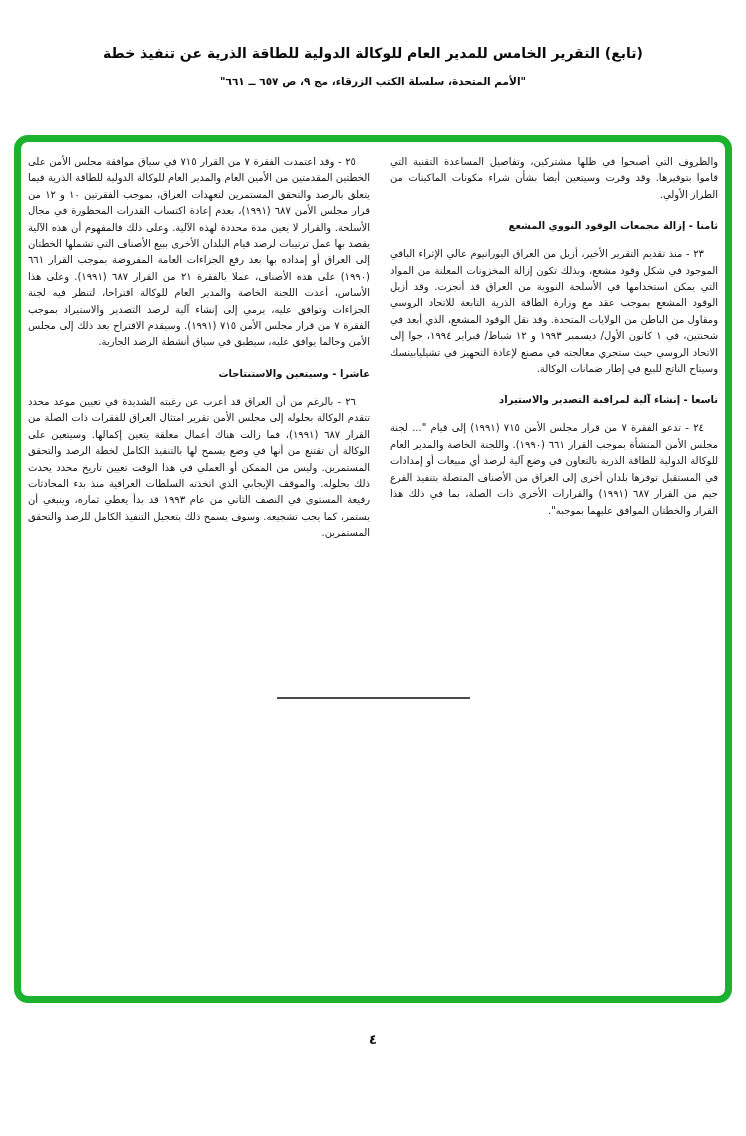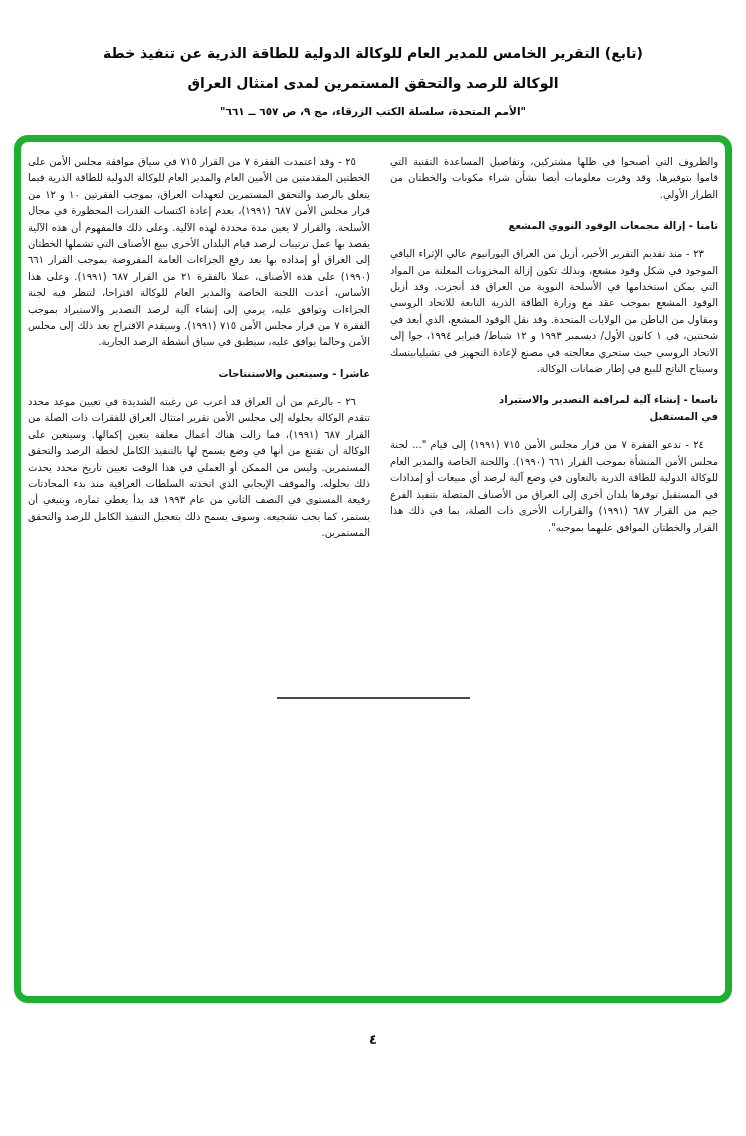--- a/index.html
+++ b/index.html
@@ -97,33 +97,31 @@
     font-size: 13px;
     font-weight: 700;
     color: #0a0a0a;
   }
 </style>
 </head>
 <body>
 
 <div class="doc-header">
   <div class="t1">(تابع) التقرير الخامس للمدير العام للوكالة الدولية للطاقة الذرية عن تنفيذ خطة</div>
-  <div class="t2">الوكالة للرصد والتحقق المستمرين لمدى امتثال العراق</div>
   <div class="t3">"الأمم المتحدة، سلسلة الكتب الزرقاء، مج ٩، ص ٦٥٧ ــ ٦٦١"</div>
 </div>
 
 <div class="green-frame">
 
   <div class="col col-right">
-    <p class="para">والظروف التي أصبحوا في ظلها مشتركين، وتفاصيل المساعدة التقنية التي قاموا بتوفيرها. وقد وفرت معلومات أيضا بشأن شراء مكونات والخطتان من الطراز الأولي.</p>
+    <p class="para">والظروف التي أصبحوا في ظلها مشتركين، وتفاصيل المساعدة التقنية التي قاموا بتوفيرها. وقد وفرت وسيتعين أيضا بشأن شراء مكونات الماكينات من الطراز الأولي.</p>
     <div class="section-heading">ثامنا -  إزالة مجمعات الوقود النووي المشعع</div>
     <p class="para numbered">٢٣ -  منذ تقديم التقرير الأخير، أزيل من العراق اليورانيوم عالي الإثراء الباقي الموجود في شكل وقود مشعع، وبذلك تكون إزالة المخزونات المعلنة من المواد التي يمكن استخدامها في الأسلحة النووية من العراق قد أنجزت. وقد أزيل الوقود المشعع بموجب عقد مع وزارة الطاقة الذرية التابعة للاتحاد الروسي ومقاول من الباطن من الولايات المتحدة. وقد نقل الوقود المشعع، الذي أبعد في شحنتين، في ١ كانون الأول/ ديسمبر ١٩٩٣ و ١٢ شباط/ فبراير ١٩٩٤، جوا إلى الاتحاد الروسي حيث ستجري معالجته في مصنع لإعادة التجهيز في تشيليابينسك وسيتاح الناتج للبيع في إطار ضمانات الوكالة.</p>
     <div class="section-heading">
       <span class="h-line">تاسعا -  إنشاء آلية لمراقبة التصدير والاستيراد</span>
-      <span class="h-line">في المستقبل</span>
     </div>
     <p class="para numbered">٢٤ -  تدعو الفقرة ٧ من قرار مجلس الأمن ٧١٥ (١٩٩١) إلى قيام "... لجنة مجلس الأمن المنشأة بموجب القرار ٦٦١ (١٩٩٠). واللجنة الخاصة والمدير العام للوكالة الدولية للطاقة الذرية بالتعاون في وضع آلية لرصد أي مبيعات أو إمدادات في المستقبل توفرها بلدان أخرى إلى العراق من الأصناف المتصلة بتنفيذ الفرع جيم من القرار ٦٨٧ (١٩٩١) والقرارات الأخرى ذات الصلة، بما في ذلك هذا القرار والخطتان الموافق عليهما بموجبه".</p>
   </div>
 
   <div class="col col-left">
     <p class="para numbered">٢٥ -  وقد اعتمدت الفقرة ٧ من القرار ٧١٥ في سياق موافقة مجلس الأمن على الخطتين المقدمتين من الأمين العام والمدير العام للوكالة الدولية للطاقة الذرية فيما يتعلق بالرصد والتحقق المستمرين لتعهدات العراق، بموجب الفقرتين ١٠ و ١٢ من قرار مجلس الأمن ٦٨٧ (١٩٩١)، بعدم إعادة اكتساب القدرات المحظورة في مجال الأسلحة. والقرار لا يعين مدة محددة لهذه الآلية. وعلى ذلك فالمفهوم أن هذه الآلية يقصد بها عمل ترتيبات لرصد قيام البلدان الأخرى ببيع الأصناف التي تشملها الخطتان إلى العراق أو إمداده بها بعد رفع الجزاءات العامة المفروضة بموجب القرار ٦٦١ (١٩٩٠) على هذه الأصناف، عملا بالفقرة ٢١ من القرار ٦٨٧ (١٩٩١). وعلى هذا الأساس، أعدت اللجنة الخاصة والمدير العام للوكالة اقتراحا، لتنظر فيه لجنة الجزاءات وتوافق عليه، يرمي إلى إنشاء آلية لرصد التصدير والاستيراد بموجب الفقرة ٧ من قرار مجلس الأمن ٧١٥ (١٩٩١). وسيقدم الاقتراح بعد ذلك إلى مجلس الأمن وحالما يوافق عليه، سيطبق في سياق أنشطة الرصد الجارية.</p>
     <div class="section-heading">عاشرا -  وسيتعين والاستنتاجات</div>
     <p class="para numbered">٢٦ -  بالرغم من أن العراق قد أعرب عن رغبته الشديدة في تعيين موعد محدد تتقدم الوكالة بحلوله إلى مجلس الأمن تقرير امتثال العراق للفقرات ذات الصلة من القرار ٦٨٧ (١٩٩١)، فما زالت هناك أعمال معلقة يتعين إكمالها. وسيتعين على الوكالة أن تقتنع من أنها في وضع يسمح لها بالتنفيذ الكامل لخطة الرصد والتحقق المستمرين. وليس من الممكن أو العملي في هذا الوقت تعيين تاريخ محدد يحدث ذلك بحلوله. والموقف الإيجابي الذي اتخذته السلطات العراقية منذ بدء المحادثات رفيعة المستوى في النصف الثاني من عام ١٩٩٣ قد بدأ يعطي ثماره، وينبغي أن يستمر، كما يجب تشجيعه. وسوف يسمح ذلك بتعجيل التنفيذ الكامل للرصد والتحقق المستمرين.</p>
   </div>
 

